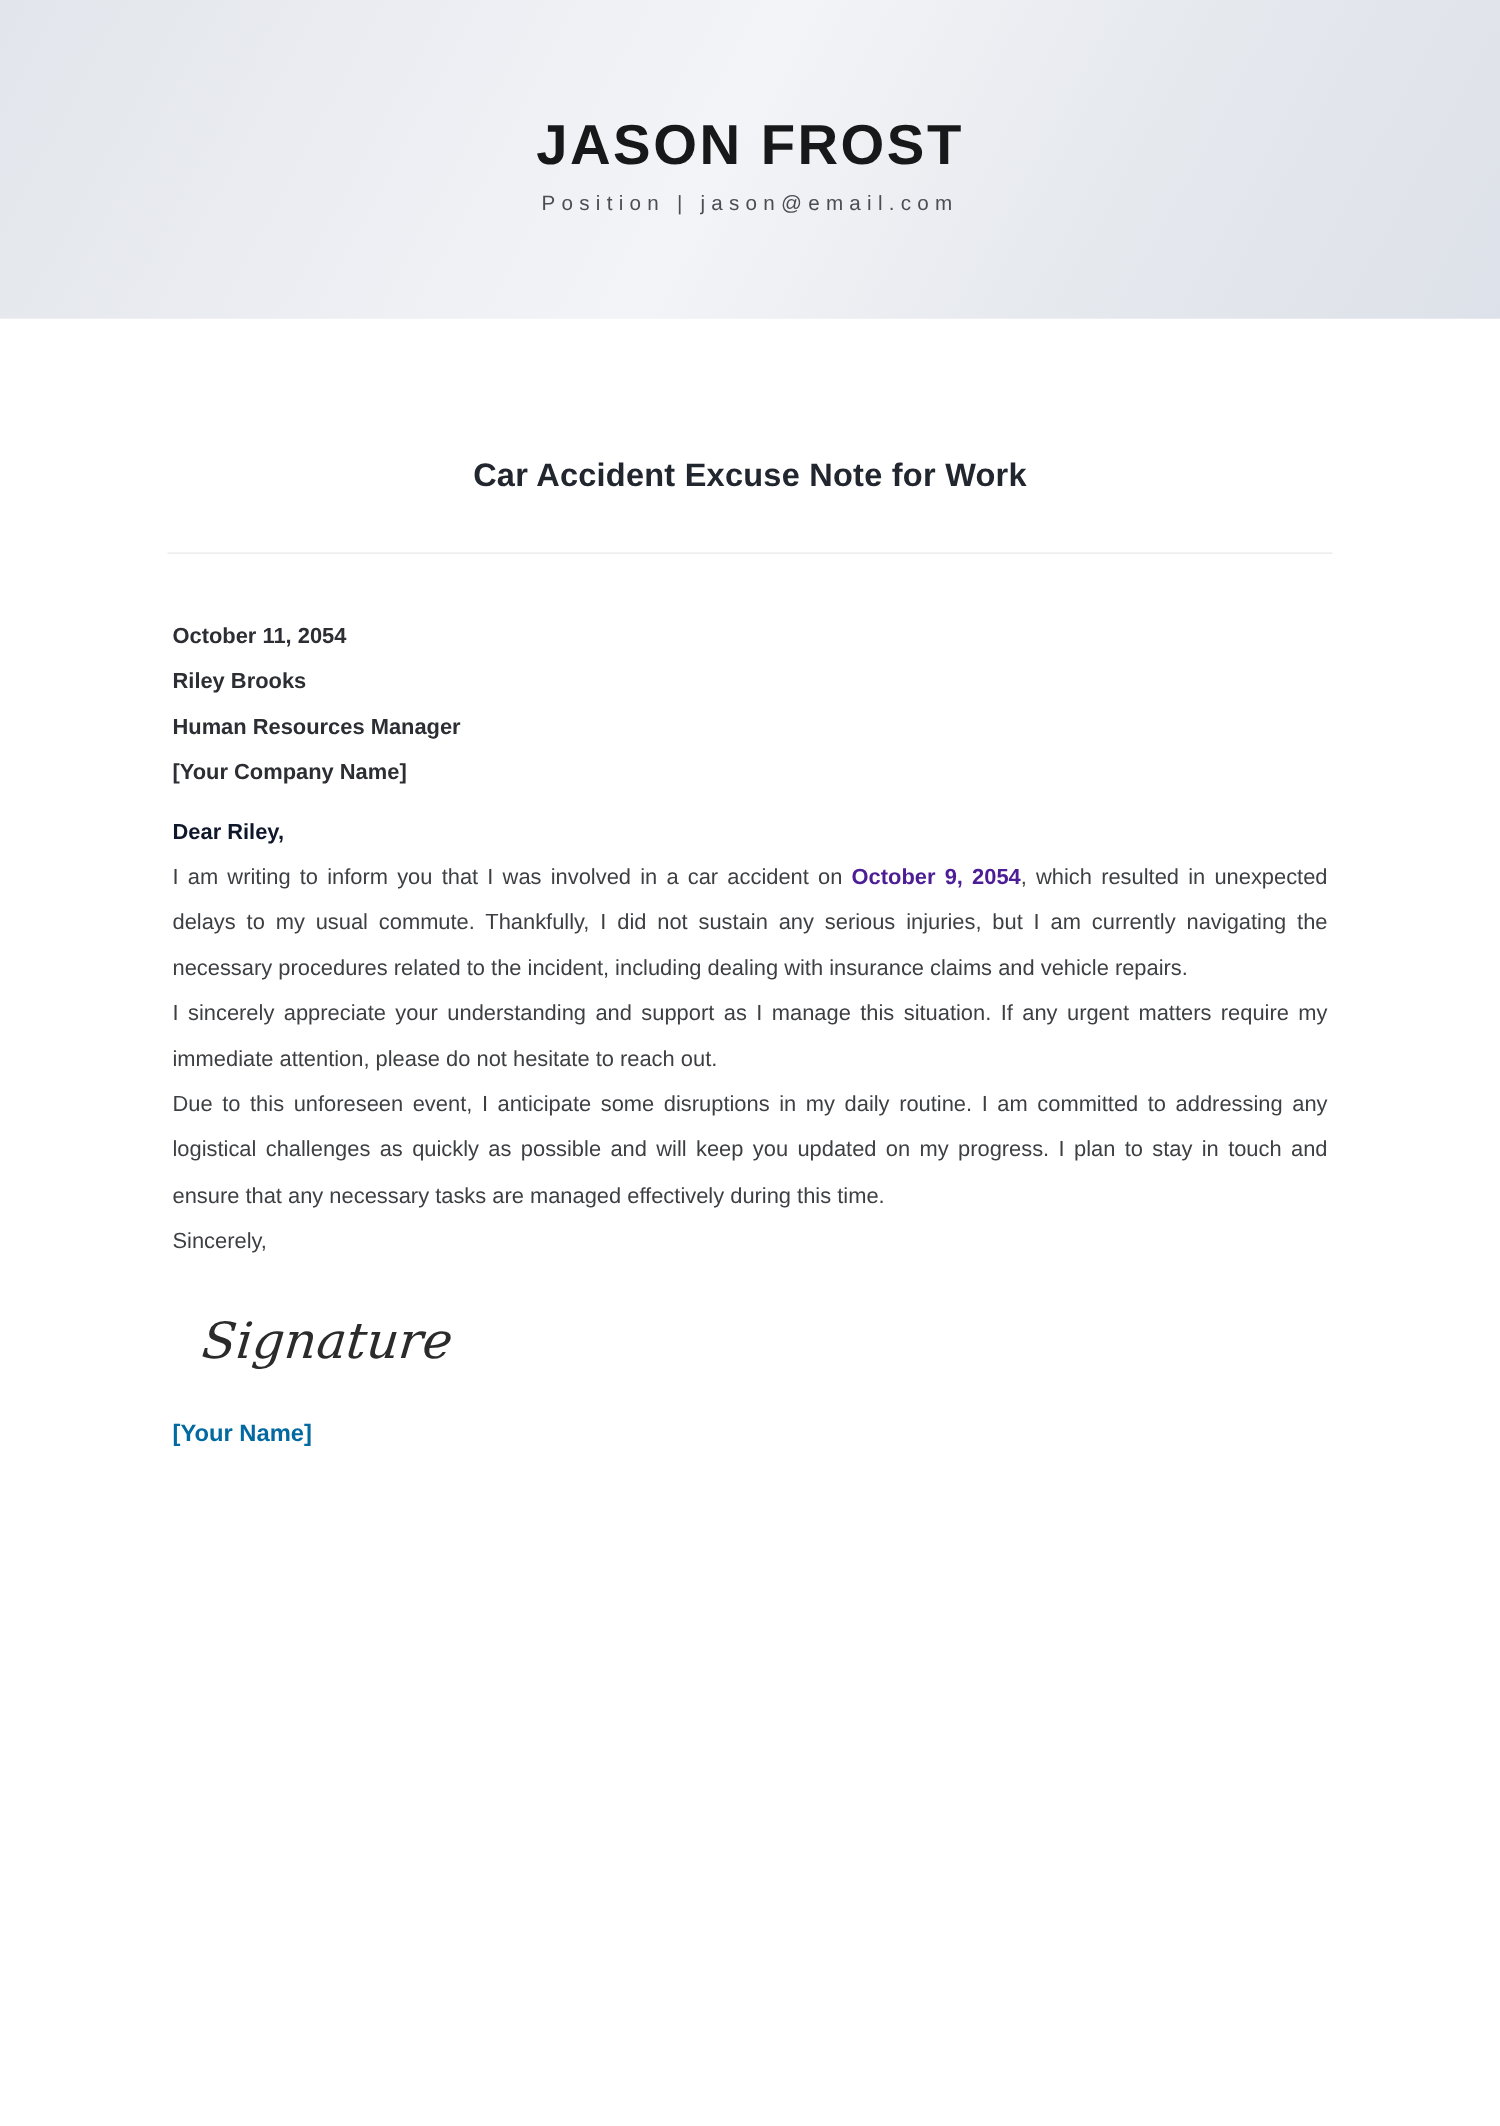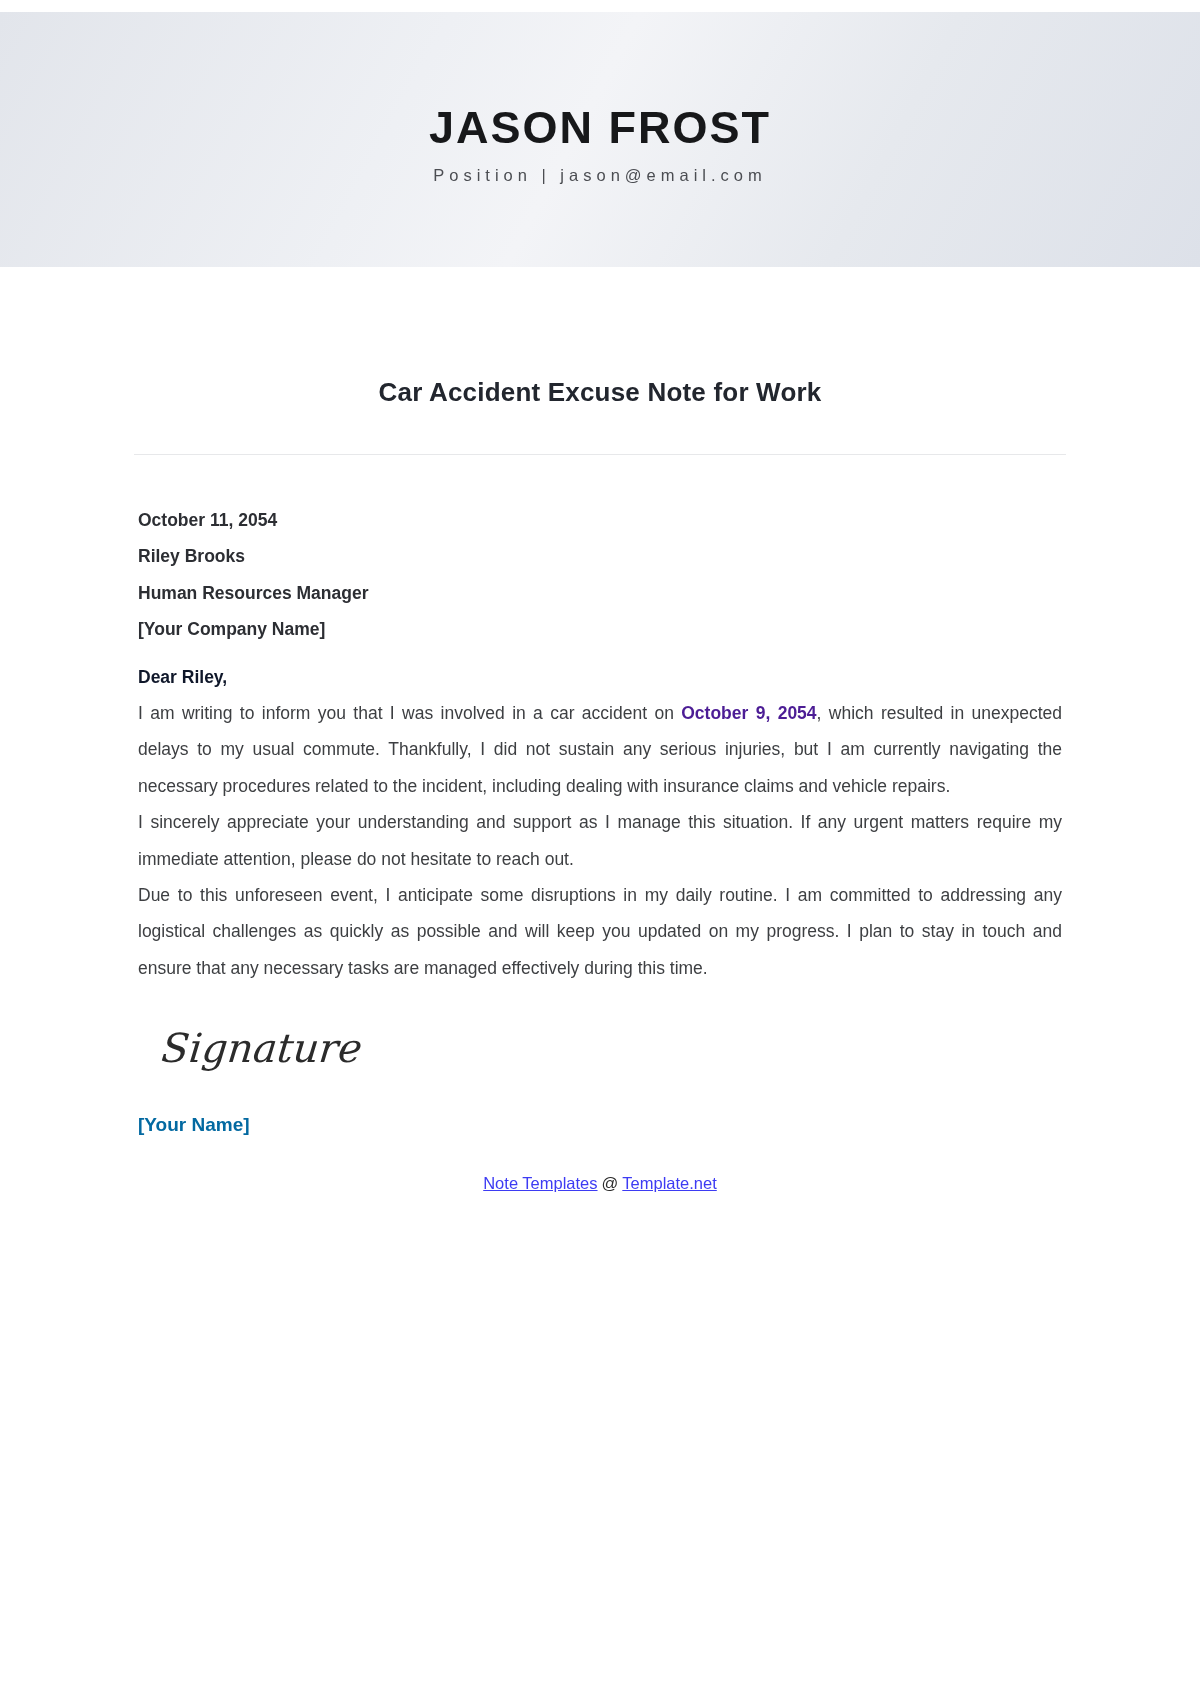--- a/index.html
+++ b/index.html
@@ -1,21 +1,21 @@
 <!DOCTYPE html>
 <html><head>
 <meta charset="utf-8">
 <style>
   * { margin: 0; padding: 0; box-sizing: border-box; }
   html, body { background: #ffffff; }
   .page {
     position: relative;
     width: 1200px;
     height: 1522px;
-    margin: 12px auto;
+    margin: 0 auto;
     background: #ffffff;
     font-family: "Liberation Sans", sans-serif;
     overflow: hidden;
   }
   
   .header {
     height: 255px;
     width: 100%;
     background:
       linear-gradient(118deg, #e2e5eb 0%, #eef0f4 34%, #f3f4f7 48%, #e6e9ee 72%, #dde1e9 100%);
@@ -124,26 +124,24 @@
     </div>
 
     <div class="salutation">Dear Riley,</div>
 
     <p class="para"><span>I am writing to inform you that I was involved in a car accident on </span><span class="bold-inline">October 9, 2054</span><span>, which resulted in unexpected delays to my usual commute. Thankfully, I did not sustain any serious injuries, but I am currently navigating the necessary procedures related to the incident, including dealing with insurance claims and vehicle repairs.</span></p>
 
     <p class="para">I sincerely appreciate your understanding and support as I manage this situation. If any urgent matters require my immediate attention, please do not hesitate to reach out.</p>
 
     <p class="para">Due to this unforeseen event, I anticipate some disruptions in my daily routine. I am committed to addressing any logistical challenges as quickly as possible and will keep you updated on my progress. I plan to stay in touch and ensure that any necessary tasks are managed effectively during this time.</p>
 
+    <div class="closing-line">Sincerely,</div>
 
     <div>
       <span class="signature">Signature</span>
     </div>
 
     <div class="sender-name">[Your Name]</div>
 
-    <div class="footer">
-      <a>Note Templates</a><span class="at-sep">@</span><a>Template.net</a>
-    </div>
 
   </div>
 
 </div>
 
 </body></html>

